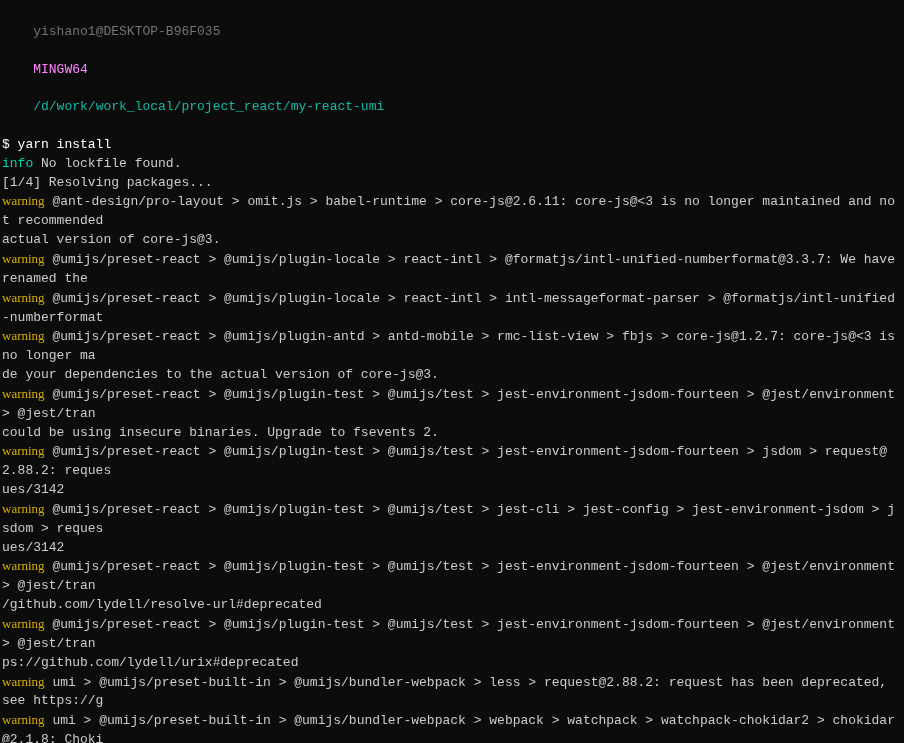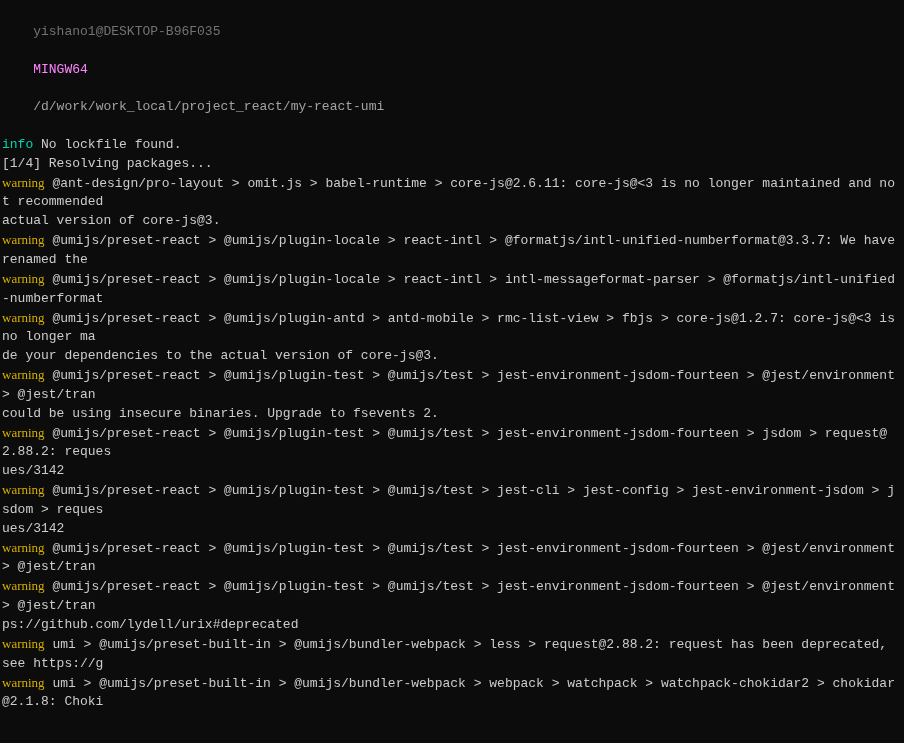--- a/index.html
+++ b/index.html
@@ -29,21 +29,21 @@
       word-break: break-all;
       padding: 0 2px;
     }
     .prompt-user {
       color: #737373;
     }
     .prompt-mingw {
       color: #ff87ff;
     }
     .prompt-path {
-      color: #a3a3a3;
+      color: #14b8a6;
       margin-top: 16px;
     }
     .color-white {
       color: #ffffff;
     }
     .color-info {
       color: #00d7af;
     }
     .color-warning {
       color: #d7af00;
@@ -63,20 +63,21 @@
 <div class="terminal">
 
   <span class="line">
     <span class="prompt-user">yishano1@DESKTOP-B96F035</span>
     <span class="color-gray"> </span>
     <span class="prompt-mingw">MINGW64</span>
     <span class="color-gray"> </span>
     <span class="prompt-path">/d/work/work_local/project_react/my-react-umi</span>
   </span>
 
+  <span class="line color-white">$ yarn install</span>
 
 
   <span class="line"><span class="color-info">info</span><span class="color-gray"> No lockfile found.</span></span>
 
   <span class="line color-gray">[1/4] Resolving packages...</span>
 
   <span class="line"><span class="color-warning">warning</span><span class="color-gray"> @ant-design/pro-layout &gt; omit.js &gt; babel-runtime &gt; core-js@2.6.11: core-js@&lt;3 is no longer maintained and not recommended</span></span>
   <span class="line color-gray">actual version of core-js@3.</span>
 
   <span class="line"><span class="color-warning">warning</span><span class="color-gray"> @umijs/preset-react &gt; @umijs/plugin-locale &gt; react-intl &gt; @formatjs/intl-unified-numberformat@3.3.7: We have renamed the</span></span>
@@ -89,20 +90,21 @@
   <span class="line"><span class="color-warning">warning</span><span class="color-gray"> @umijs/preset-react &gt; @umijs/plugin-test &gt; @umijs/test &gt; jest-environment-jsdom-fourteen &gt; @jest/environment &gt; @jest/tran</span></span>
   <span class="line color-gray">could be using insecure binaries. Upgrade to fsevents 2.</span>
 
   <span class="line"><span class="color-warning">warning</span><span class="color-gray"> @umijs/preset-react &gt; @umijs/plugin-test &gt; @umijs/test &gt; jest-environment-jsdom-fourteen &gt; jsdom &gt; request@2.88.2: reques</span></span>
   <span class="line color-gray">ues/3142</span>
 
   <span class="line"><span class="color-warning">warning</span><span class="color-gray"> @umijs/preset-react &gt; @umijs/plugin-test &gt; @umijs/test &gt; jest-cli &gt; jest-config &gt; jest-environment-jsdom &gt; jsdom &gt; reques</span></span>
   <span class="line color-gray">ues/3142</span>
 
   <span class="line"><span class="color-warning">warning</span><span class="color-gray"> @umijs/preset-react &gt; @umijs/plugin-test &gt; @umijs/test &gt; jest-environment-jsdom-fourteen &gt; @jest/environment &gt; @jest/tran</span></span>
+  <span class="line color-gray">/github.com/lydell/resolve-url#deprecated</span>
 
   <span class="line"><span class="color-warning">warning</span><span class="color-gray"> @umijs/preset-react &gt; @umijs/plugin-test &gt; @umijs/test &gt; jest-environment-jsdom-fourteen &gt; @jest/environment &gt; @jest/tran</span></span>
   <span class="line color-gray">ps://github.com/lydell/urix#deprecated</span>
 
   <span class="line"><span class="color-warning">warning</span><span class="color-gray"> umi &gt; @umijs/preset-built-in &gt; @umijs/bundler-webpack &gt; less &gt; request@2.88.2: request has been deprecated, see https://g</span></span>
 
   <span class="line"><span class="color-warning">warning</span><span class="color-gray"> umi &gt; @umijs/preset-built-in &gt; @umijs/bundler-webpack &gt; webpack &gt; watchpack &gt; watchpack-chokidar2 &gt; chokidar@2.1.8: Choki</span></span>
 
 </div>
 

